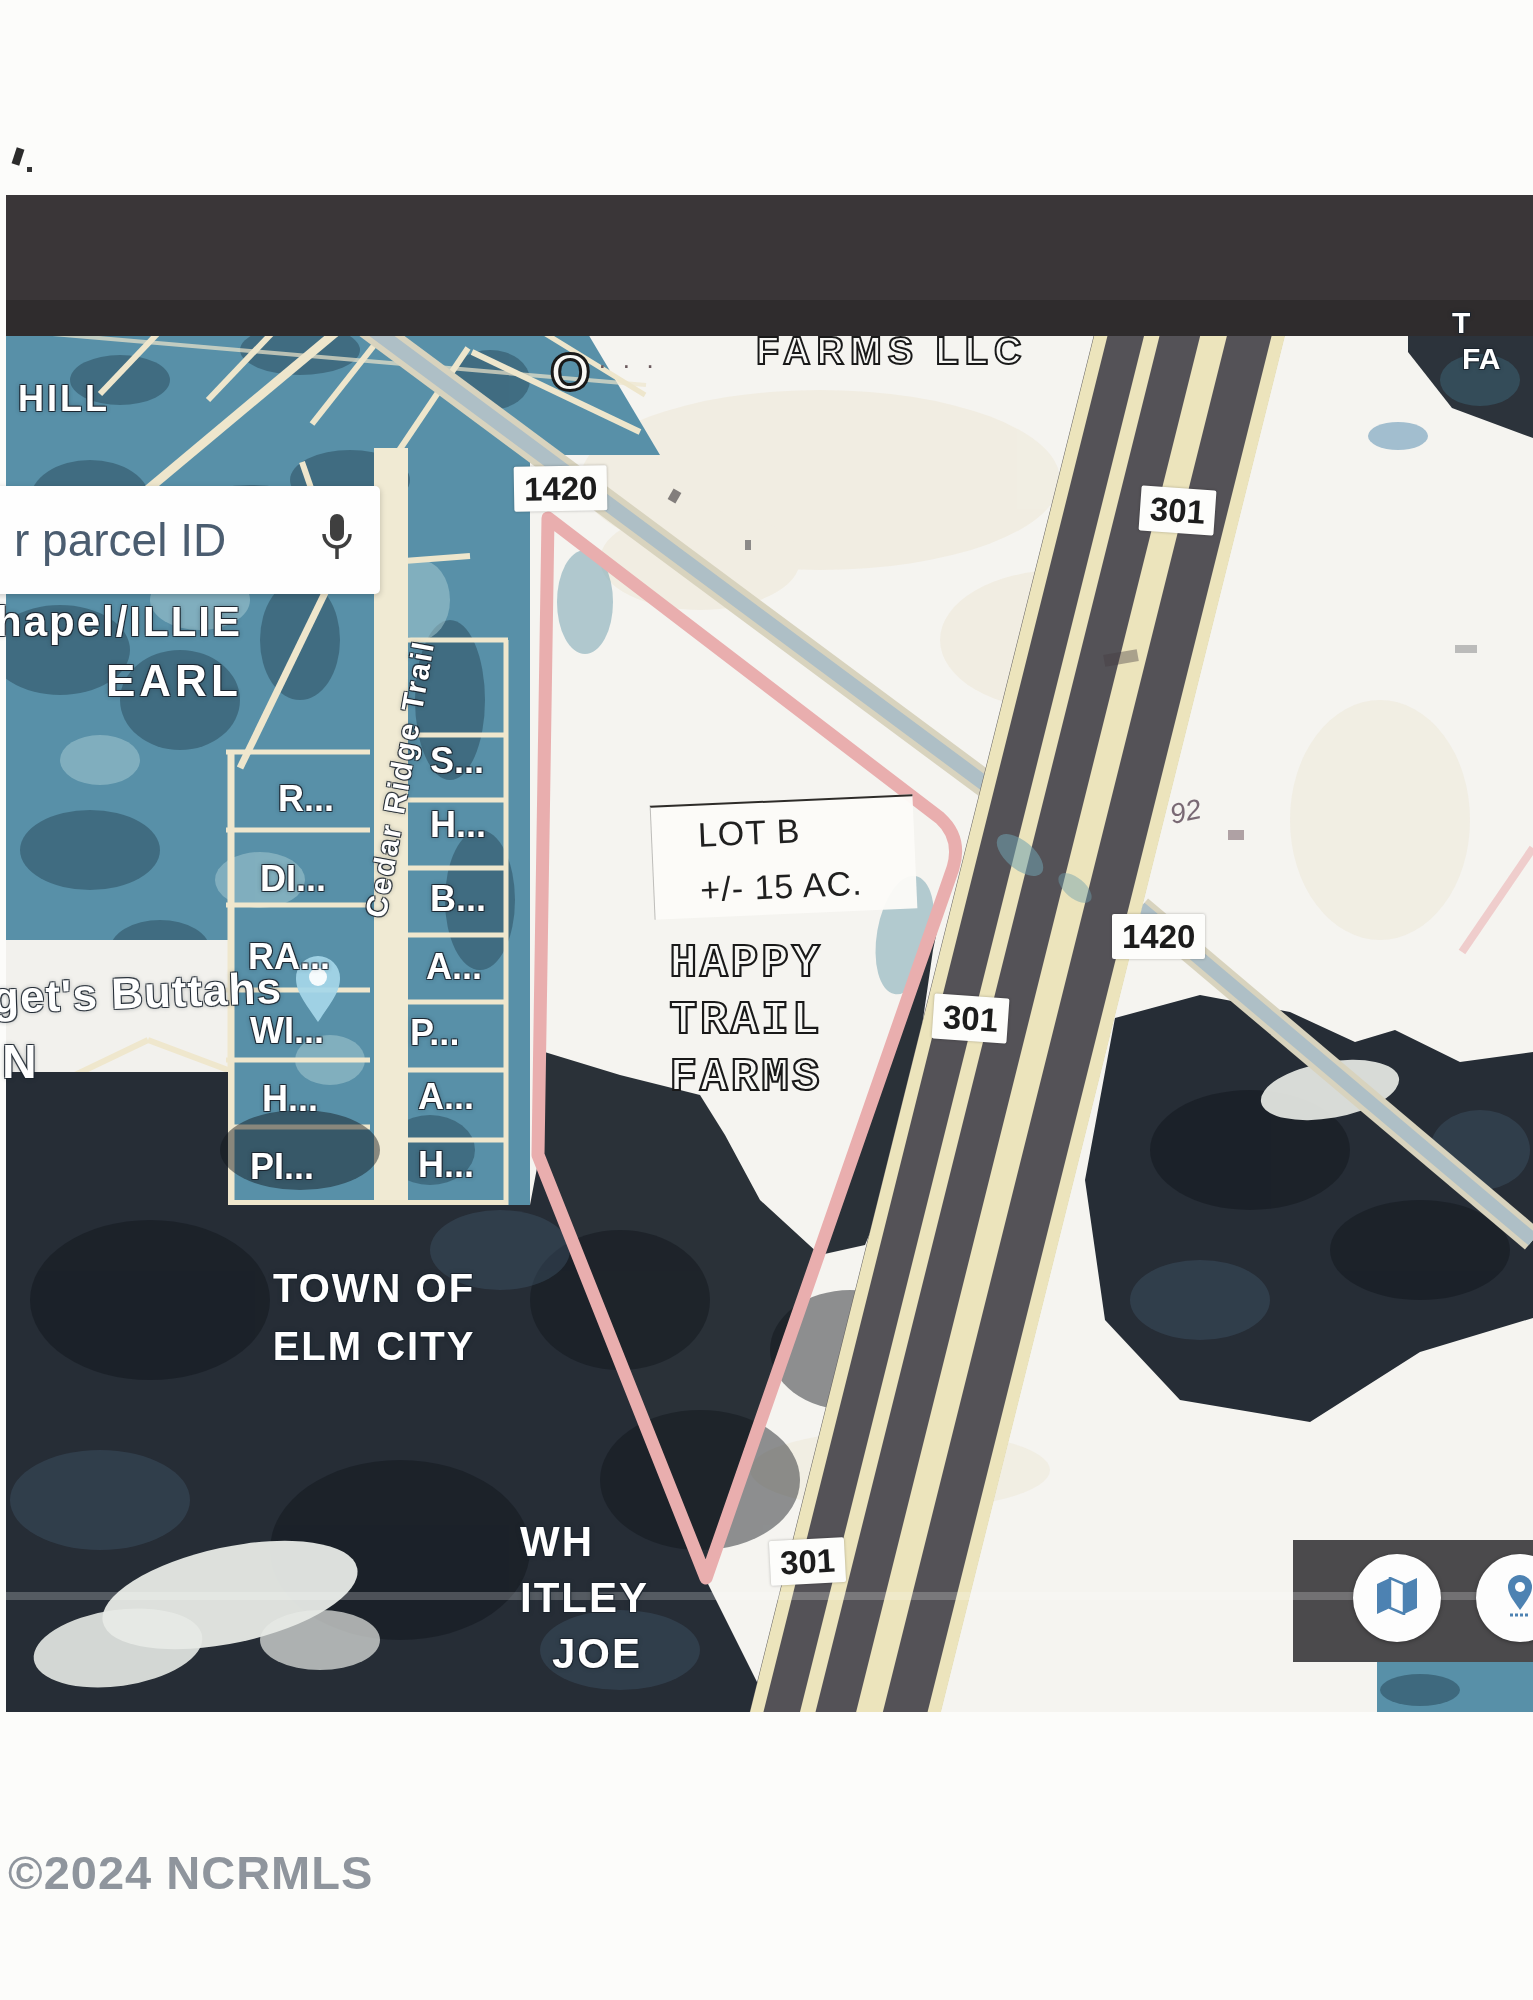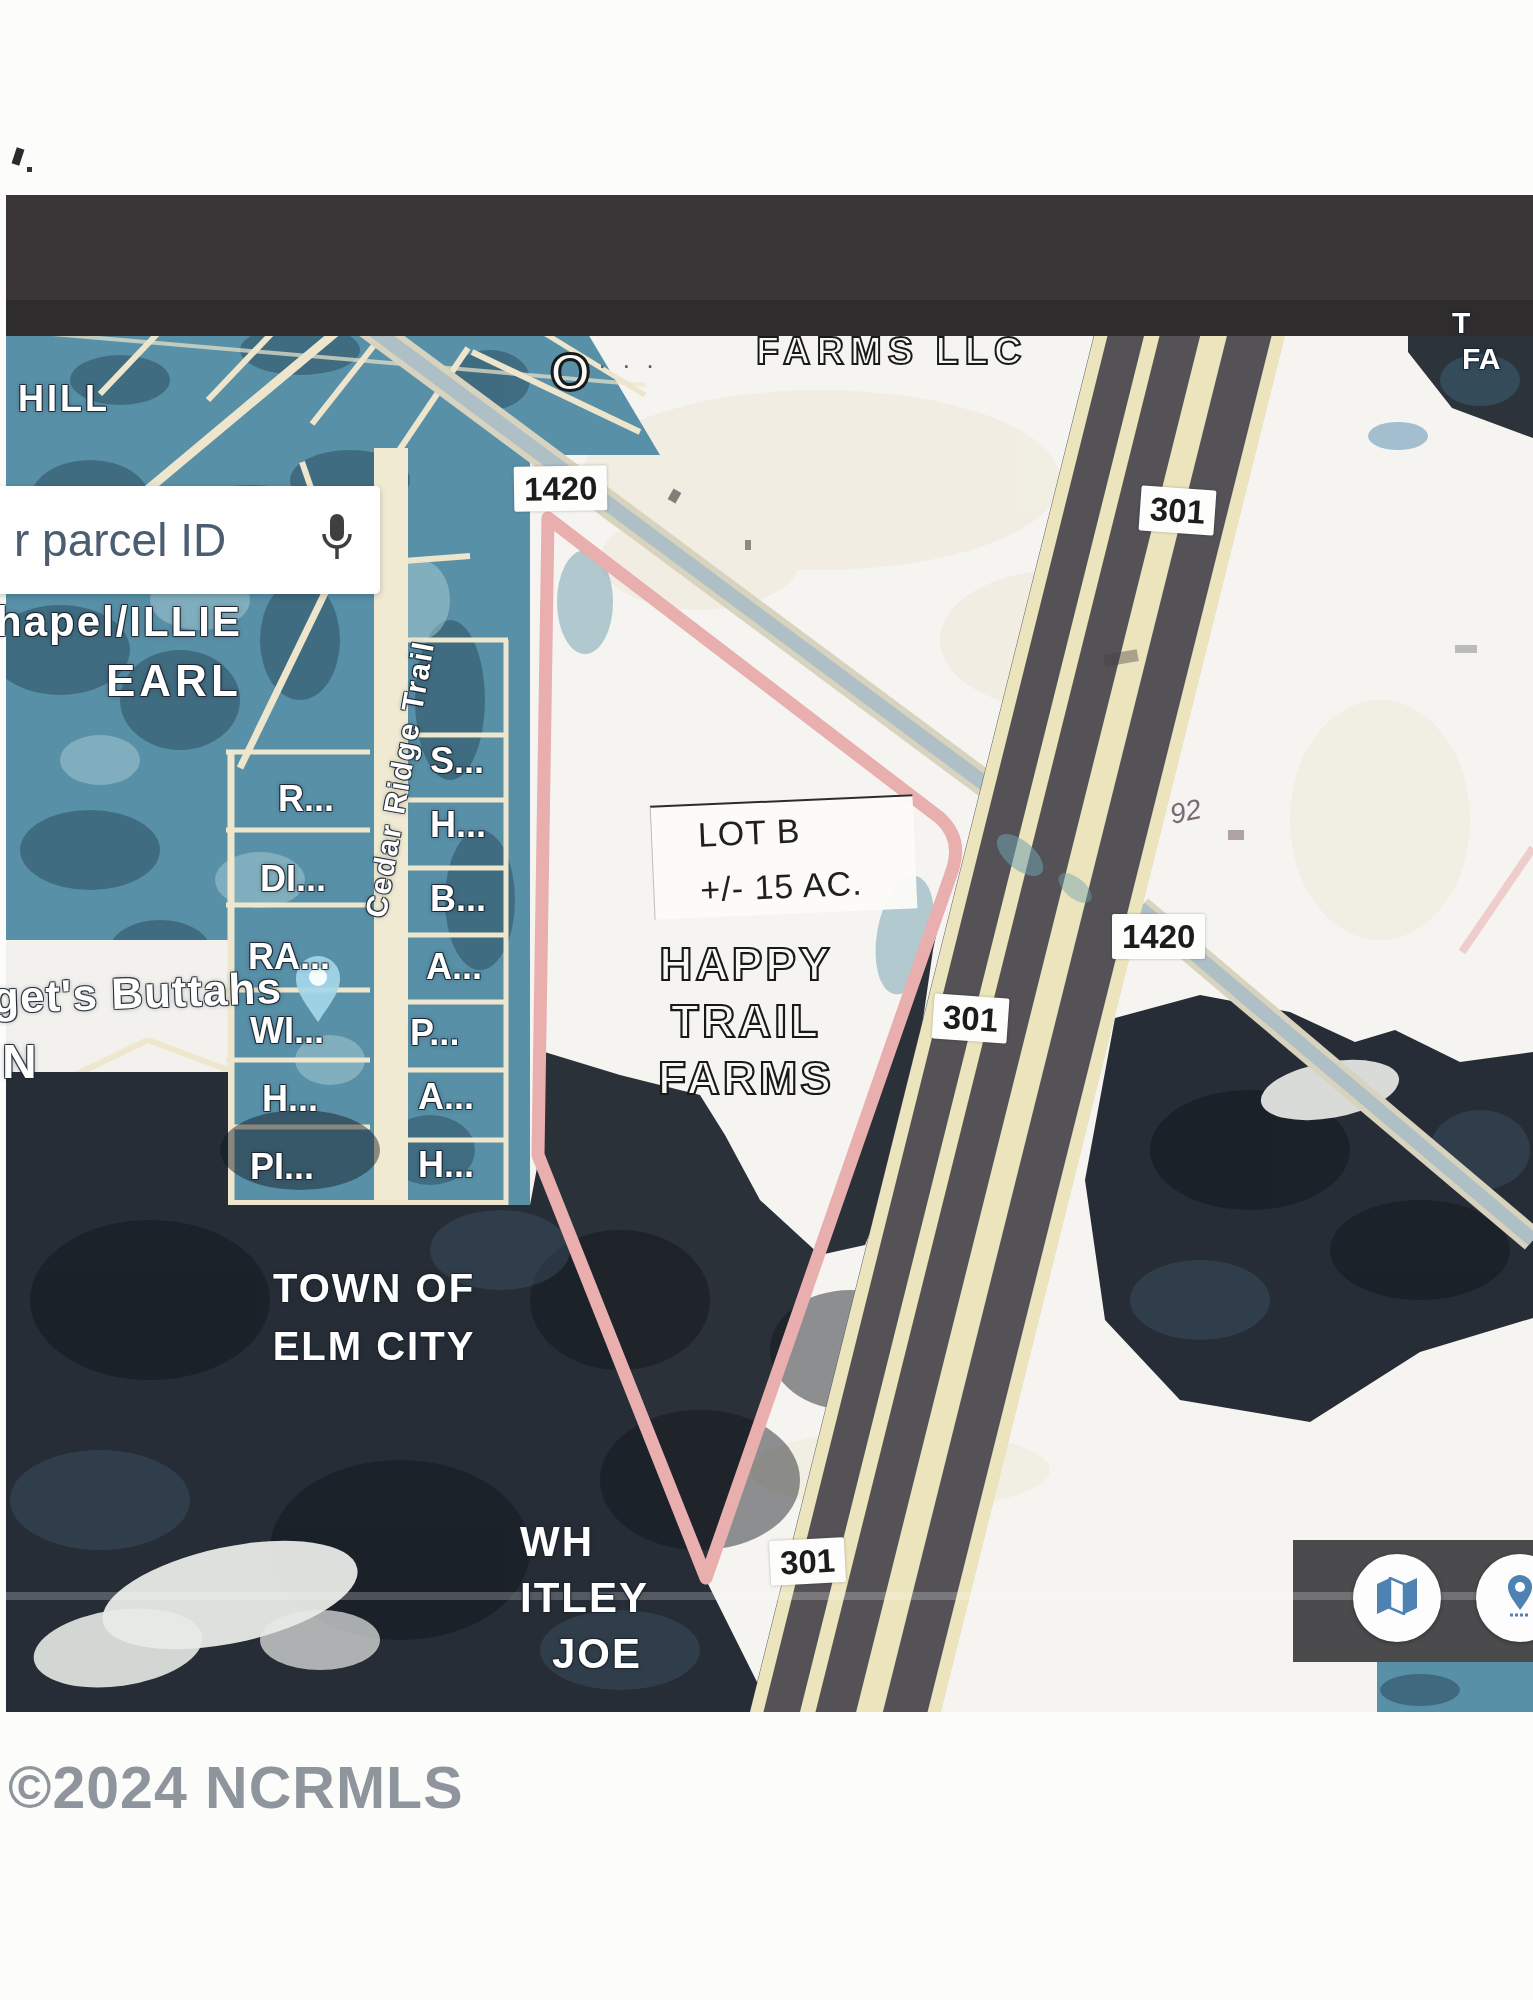--- a/index.html
+++ b/index.html
@@ -25,21 +25,21 @@
   .mic{position:absolute;right:24px;top:26px;}
   .circle-btn{position:absolute;width:88px;height:88px;border-radius:50%;background:#fdfdfd;
         display:flex;align-items:center;justify-content:center;box-shadow:0 1px 4px rgba(0,0,0,.35);}
   .lotbox{position:absolute;left:652px;top:800px;width:262px;height:112px;background:rgba(252,251,248,.96);
         border-top:2.5px solid #2e2c29;border-left:1px solid rgba(45,45,42,.3);
         transform:rotate(-2.5deg);color:#202020;}
   .lot-name{margin:10px 0 0 46px;font-size:34px;letter-spacing:1px;}
   .lot-ac{margin:16px 0 0 46px;font-size:34px;letter-spacing:1px;}
   .owner{position:absolute;left:596px;top:936px;width:300px;text-align:center;line-height:57px;
         font-size:46px;}
-  .watermark{position:absolute;left:8px;top:1754px;font-size:59px;font-weight:bold;color:#8f959d;
+  .watermark{position:absolute;left:8px;top:1845px;font-size:47px;font-weight:bold;color:#8f959d;
         letter-spacing:1px;}
   .speck{position:absolute;}
 </style>
 </head>
 <body>
 
 <div class="page">
 
   <div class="speck" style="left:14px;top:148px;width:8px;height:17px;background:#2b2b2b;transform:rotate(18deg);"></div>
   <div class="speck" style="left:27px;top:167px;width:5px;height:5px;background:#333;"></div>
@@ -250,21 +250,21 @@
   <div class="lblw parcel-lbl" style="left:418px;top:1144px;">H...</div>
 
   <div class="lblw" style="left:-8px;top:968px;font-size:44px;letter-spacing:1px;transform:rotate(-2deg);">get's Buttahs</div>
   <div class="lblw" style="left:2px;top:1034px;font-size:48px;">N</div>
 
   <div class="lotbox">
     <div class="lot-name">LOT B</div>
     <div class="lot-ac">+/- 15 AC.</div>
   </div>
 
-  <div class="owner hollow" style="position:absolute;">
+  <div class="owner hollow" style="position:absolute;font-family:Liberation Mono, monospace;">
     <div>HAPPY</div>
     <div>TRAIL</div>
     <div>FARMS</div>
   </div>
 
   <div class="chip" style="left:514px;top:466px;transform:rotate(-1deg);">1420</div>
   <div class="chip" style="left:1140px;top:488px;transform:rotate(4deg);">301</div>
   <div class="chip" style="left:1112px;top:914px;">1420</div>
   <div class="chip" style="left:933px;top:996px;transform:rotate(4deg);">301</div>
   <div class="chip" style="left:770px;top:1539px;transform:rotate(-3deg);">301</div>

